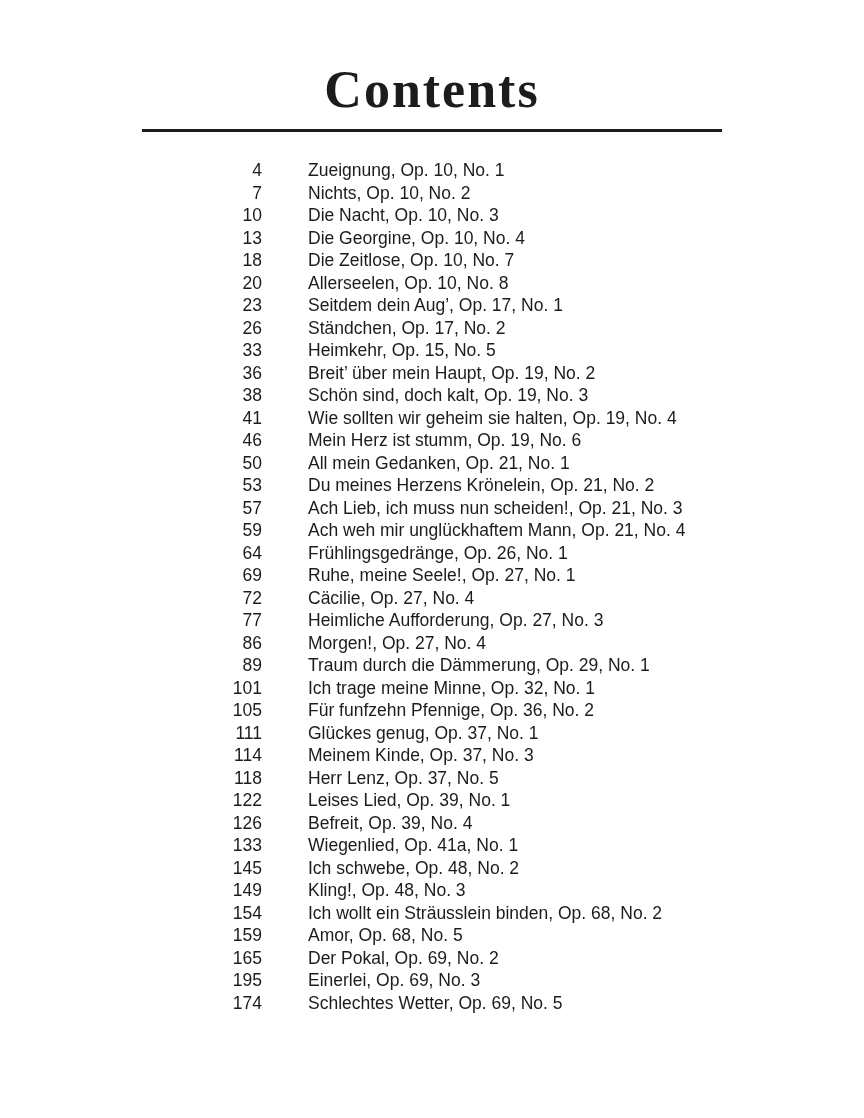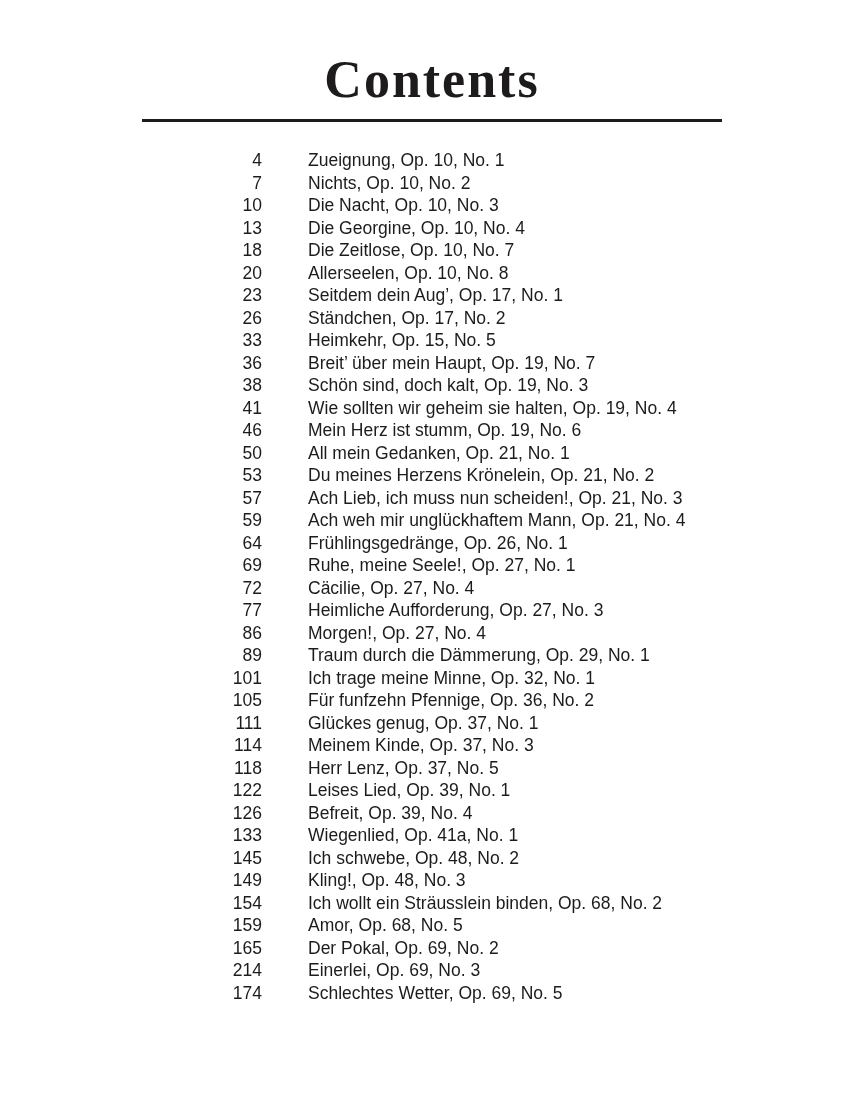--- a/index.html
+++ b/index.html
@@ -11,21 +11,21 @@
     color: #1d1b1c;
     font-family: "Liberation Sans", sans-serif;
     overflow: hidden;
   }
   .page {
     width: 864px;
     height: 1118px;
     position: relative;
   }
   .title {
-    margin: 0;
+    margin: 10px;
     padding-top: 54px;
     font-family: "Liberation Serif", serif;
     font-weight: bold;
     font-size: 52px;
     line-height: 1.0;
     text-align: center;
     letter-spacing: 2px;
     color: #1d1b1c;
   }
   .rule {
@@ -91,21 +91,21 @@
       <div class="row">
         <span class="num">26</span>
         <span class="song">Ständchen, Op. 17, No. 2</span>
       </div>
       <div class="row">
         <span class="num">33</span>
         <span class="song">Heimkehr, Op. 15, No. 5</span>
       </div>
       <div class="row">
         <span class="num">36</span>
-        <span class="song">Breit’ über mein Haupt, Op. 19, No. 7</span>
+        <span class="song">Breit’ über mein Haupt, Op. 19, No. 2</span>
       </div>
       <div class="row">
         <span class="num">38</span>
         <span class="song">Schön sind, doch kalt, Op. 19, No. 3</span>
       </div>
       <div class="row">
         <span class="num">41</span>
         <span class="song">Wie sollten wir geheim sie halten, Op. 19, No. 4</span>
       </div>
       <div class="row">
@@ -198,21 +198,21 @@
       </div>
       <div class="row">
         <span class="num">159</span>
         <span class="song">Amor, Op. 68, No. 5</span>
       </div>
       <div class="row">
         <span class="num">165</span>
         <span class="song">Der Pokal, Op. 69, No. 2</span>
       </div>
       <div class="row">
-        <span class="num">214</span>
+        <span class="num">195</span>
         <span class="song">Einerlei, Op. 69, No. 3</span>
       </div>
       <div class="row">
         <span class="num">174</span>
         <span class="song">Schlechtes Wetter, Op. 69, No. 5</span>
       </div>
     </div>
 </div>
 
 </body></html>

